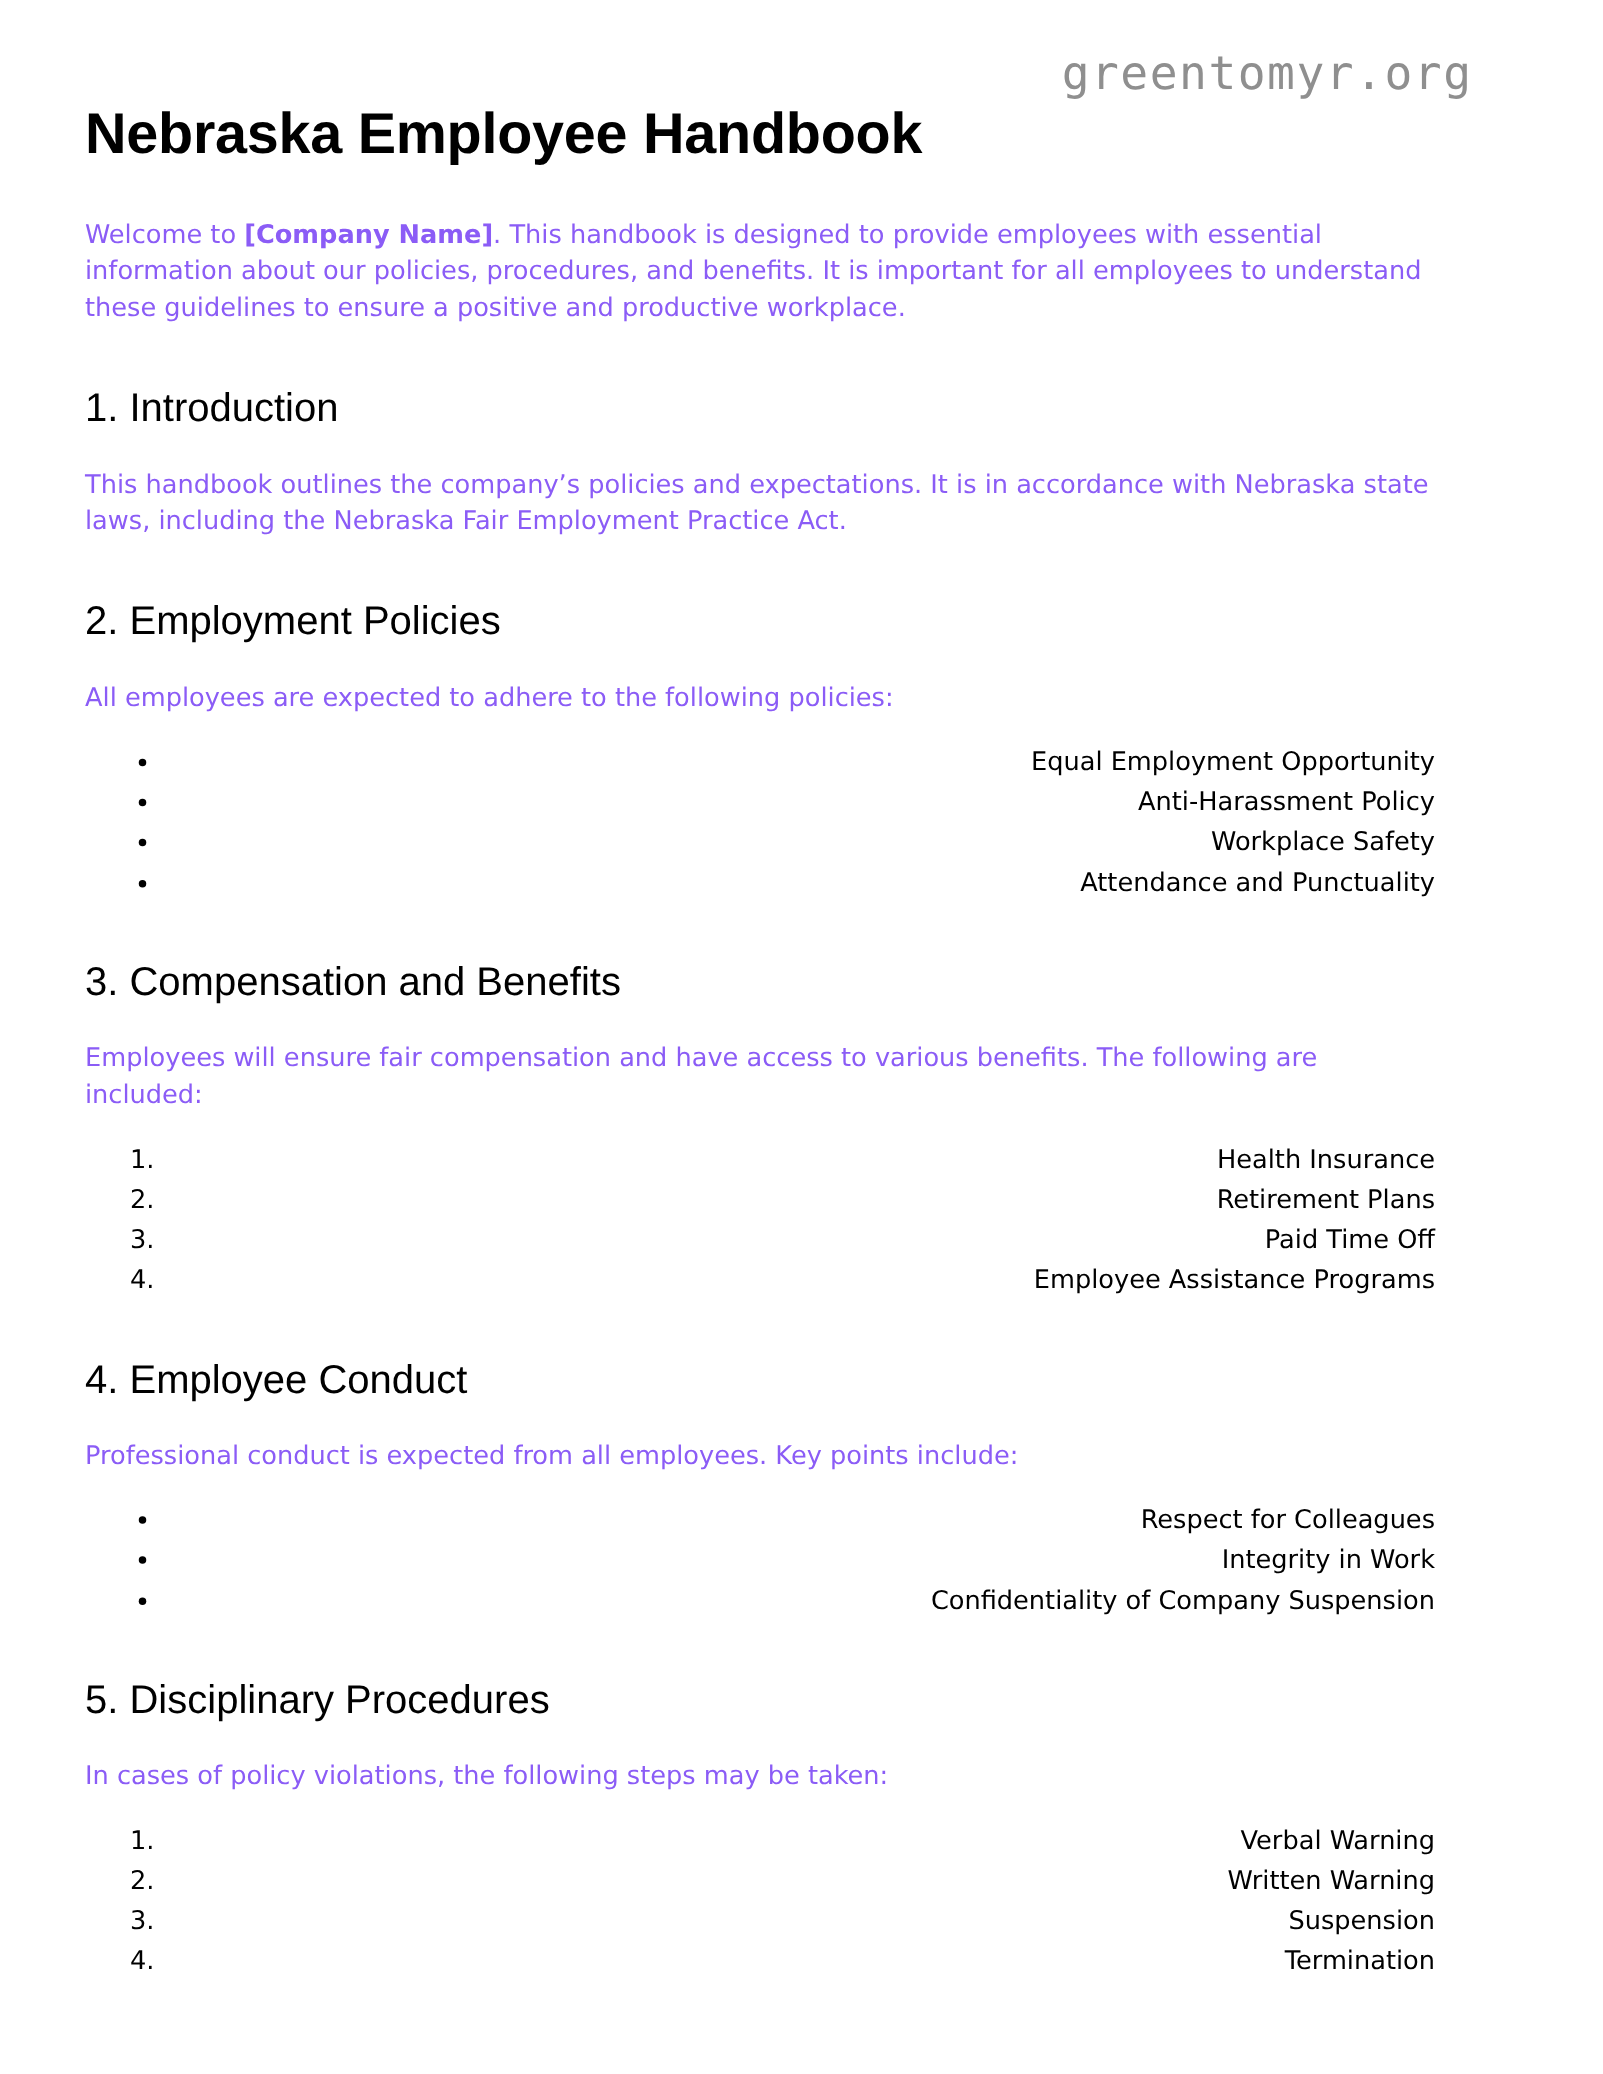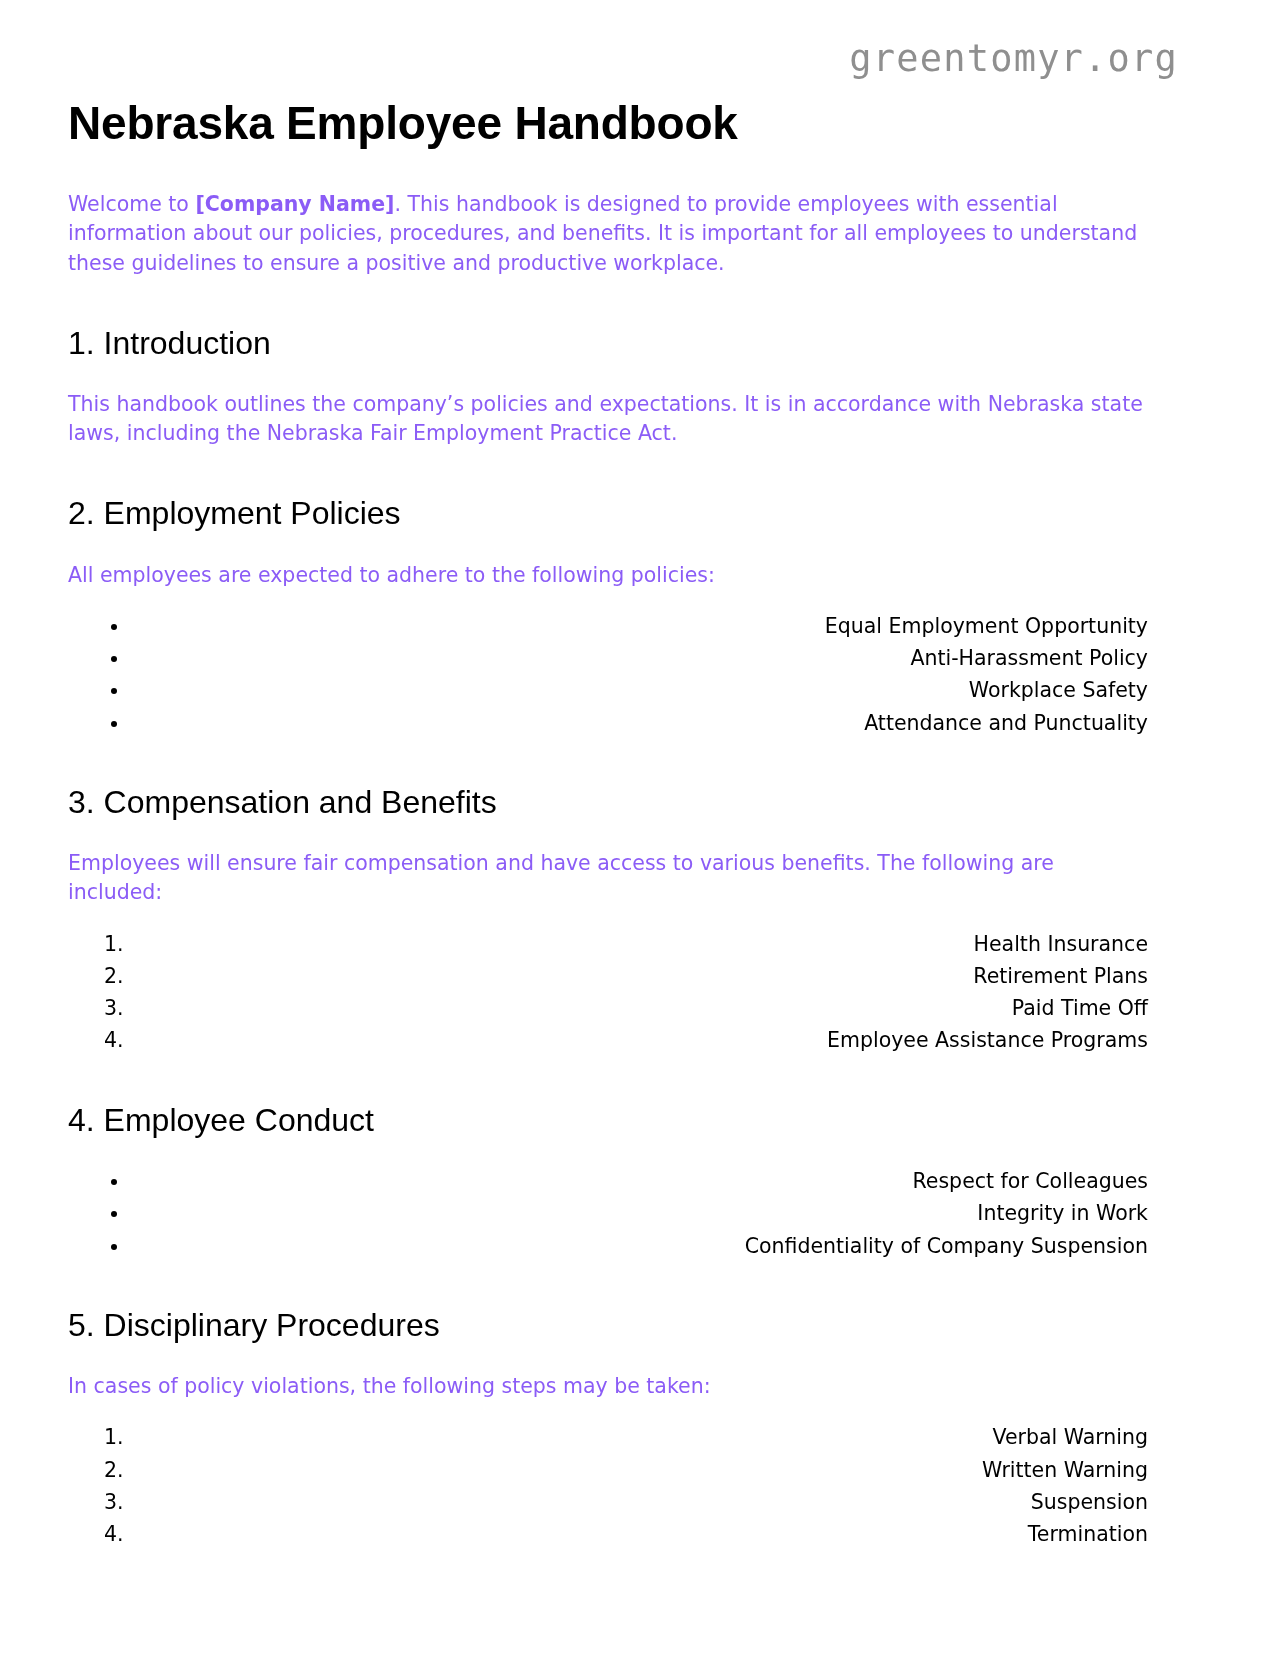--- a/index.html
+++ b/index.html
@@ -26,21 +26,21 @@
     font-family: "DejaVu Sans Mono", monospace;
     font-size: 37px;
     letter-spacing: 1.2px;
     color: #8f8f8f;
     white-space: nowrap;
     line-height: 1;
   }
   .content {
     position: absolute;
     left: 68px;
-    top: 97px;
+    top: 80px;
     width: 1080px;
   }
   h1.doc-title {
     font-family: "Liberation Sans", sans-serif;
     font-weight: bold;
     font-size: 46px;
     line-height: 1.16;
     margin: 0 0 40px 0;
     letter-spacing: -0.2px;
     color: #000;
@@ -118,20 +118,21 @@
           <p class="body-text">Employees will ensure fair compensation and have access to various benefits. The following are included:</p>
           <ol class="doc-list">
             <li>Health Insurance</li>
             <li>Retirement Plans</li>
             <li>Paid Time Off</li>
             <li>Employee Assistance Programs</li>
           </ol>
         </section>
         <section>
           <h2 class="section-heading">4. Employee Conduct</h2>
+          <p class="body-text">Professional conduct is expected from all employees. Key points include:</p>
           <ul class="doc-list">
             <li>Respect for Colleagues</li>
             <li>Integrity in Work</li>
             <li>Confidentiality of Company Suspension</li>
           </ul>
         </section>
         <section>
           <h2 class="section-heading">5. Disciplinary Procedures</h2>
           <p class="body-text">In cases of policy violations, the following steps may be taken:</p>
           <ol class="doc-list">

